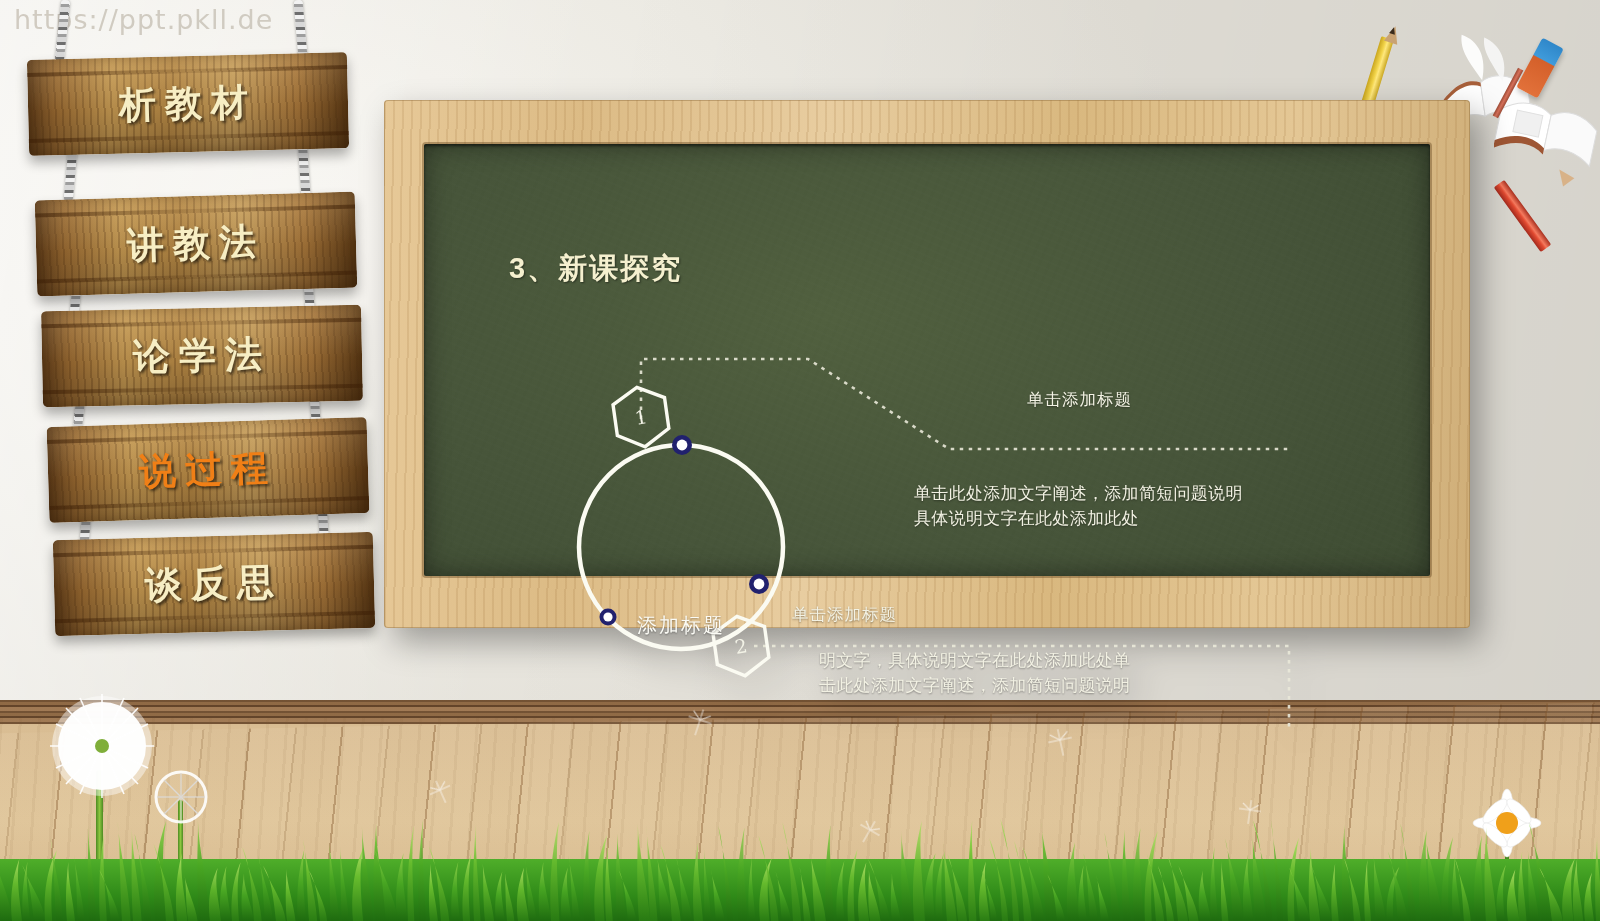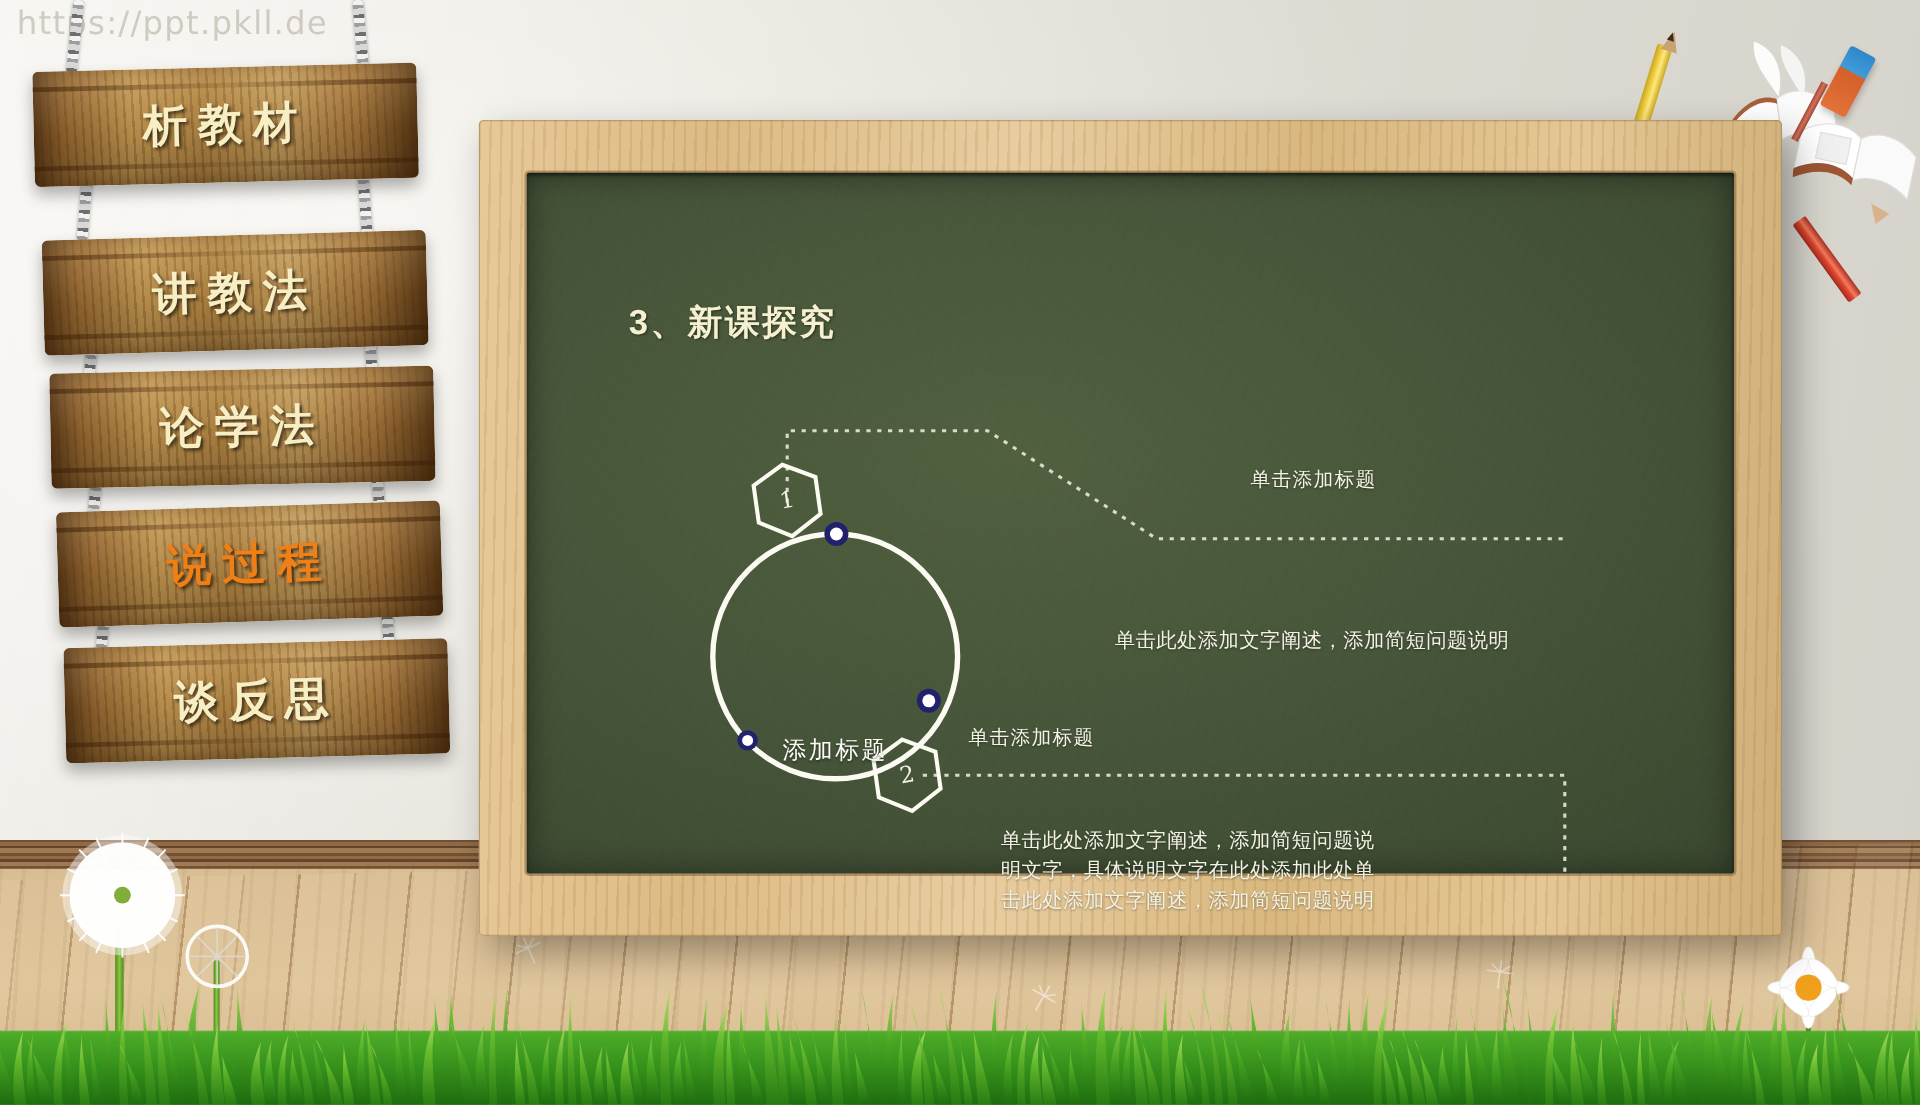--- a/index.html
+++ b/index.html
@@ -35,21 +35,21 @@
   .plank-grain{position:absolute;left:0;top:18px;width:1600px;height:210px;
     background:repeating-linear-gradient(94deg, rgba(120,85,45,.10) 0 3px, rgba(0,0,0,0) 3px 19px);
     opacity:.7;}
 
   
   .grass{position:absolute;left:0;bottom:0;width:1600px;height:108px;}
   .grass-base{position:absolute;left:0;bottom:0;width:1600px;height:62px;
     background:linear-gradient(180deg,#4fae2a 0%,#2f8a18 60%,#1f6c10 100%);}
 
   
-  .board-wrap{position:absolute;left:399px;top:100px;width:1086px;height:680px;
+  .board-wrap{position:absolute;left:384px;top:100px;width:1086px;height:528px;
      filter:drop-shadow(10px 14px 16px rgba(0,0,0,.33));}
   .board-frame{position:absolute;inset:0;border-radius:4px;
      background:
        linear-gradient(93deg,#e7c998 0%,#dcbb85 18%,#e8cda0 40%,#d9b87f 62%,#e4c795 82%,#cfae78 100%);
      box-shadow:inset 0 0 0 1px rgba(120,85,40,.35);}
   .frame-grain{position:absolute;inset:0;border-radius:4px;
      background:repeating-linear-gradient(91deg, rgba(155,110,55,.16) 0 2px, rgba(0,0,0,0) 2px 9px);}
   .board-inner{position:absolute;left:40px;top:44px;right:40px;bottom:52px;border-radius:2px;
      background:
        radial-gradient(ellipse 820px 460px at 40% 40%, #51603f 0%, #47553a 52%, #3c4a31 100%);
@@ -66,21 +66,21 @@
   .chalk-svg{position:absolute;left:0;top:0;width:1006px;height:584px;}
 
   .circle-title{position:absolute;left:142px;top:468px;width:230px;text-align:center;
      color:#fbfbf5;font-size:20px;letter-spacing:2px;text-shadow:0 1px 2px rgba(0,0,0,.35);}
 
   .hx-num{position:absolute;color:#f2f2e6;font-size:19px;font-family:"DejaVu Serif",serif;}
 
   .lbl{position:absolute;color:#f3f2e4;font-size:16.5px;letter-spacing:1px;
        text-shadow:0 1px 2px rgba(0,0,0,.4);}
   .body-txt{position:absolute;color:#f2f1e3;font-size:17px;line-height:25px;letter-spacing:.3px;
-       text-shadow:0 1px 2px rgba(0,0,0,.38);margin-top:40px;}
+       text-shadow:0 1px 2px rgba(0,0,0,.38);}
 
   
   .sign{position:absolute;width:320px;height:96px;border-radius:5px;
      background:
        linear-gradient(180deg, rgba(255,240,200,.16) 0%, rgba(0,0,0,.10) 55%, rgba(0,0,0,.28) 100%),
        repeating-linear-gradient(88deg, rgba(90,55,20,.28) 0 2px, rgba(0,0,0,0) 2px 7px),
        linear-gradient(92deg,#5e3b18 0%,#9a6a31 9%,#c79a52 26%,#b98a45 45%,#caa05c 64%,#a9773a 84%,#5c3914 100%);
      box-shadow:0 7px 12px rgba(0,0,0,.30), inset 0 0 14px rgba(60,30,5,.42);
      display:flex;align-items:center;justify-content:center;}
   .sign::before,.sign::after{content:"";position:absolute;left:0;right:0;height:4px;
@@ -461,25 +461,25 @@
       </svg>
 
       <div class="hx-num" style="left:211px;top:262px;transform:rotate(-10deg);">1</div>
       <div class="hx-num" style="left:311px;top:491px;transform:rotate(-10deg);">2</div>
 
       <div class="circle-title">添加标题</div>
 
       <div class="lbl" style="left:603px;top:245px;">单击添加标题</div>
       <div class="body-txt" style="left:490px;top:337px;width:470px;">
         <div>单击此处添加文字阐述，添加简短问题说明</div>
+        <div>具体说明文字在此处添加此处</div>
       </div>
 
       <div class="lbl" style="left:368px;top:460px;">单击添加标题</div>
       <div class="body-txt" style="left:395px;top:504px;width:430px;">
-        <div>单击此处添加文字阐述，添加简短问题说</div>
         <div>明文字，具体说明文字在此处添加此处单</div>
         <div>击此处添加文字阐述，添加简短问题说明</div>
       </div>
     </div>
   </div>
 
   <div class="chain" style="left:58px;top:0px;height:62px;transform:rotate(6deg);"></div>
   <div class="chain" style="left:296px;top:0px;height:58px;transform:rotate(-5deg);"></div>
   <div class="chain" style="left:66px;top:148px;height:54px;transform:rotate(5deg);"></div>
   <div class="chain" style="left:300px;top:146px;height:56px;transform:rotate(-4deg);"></div>

